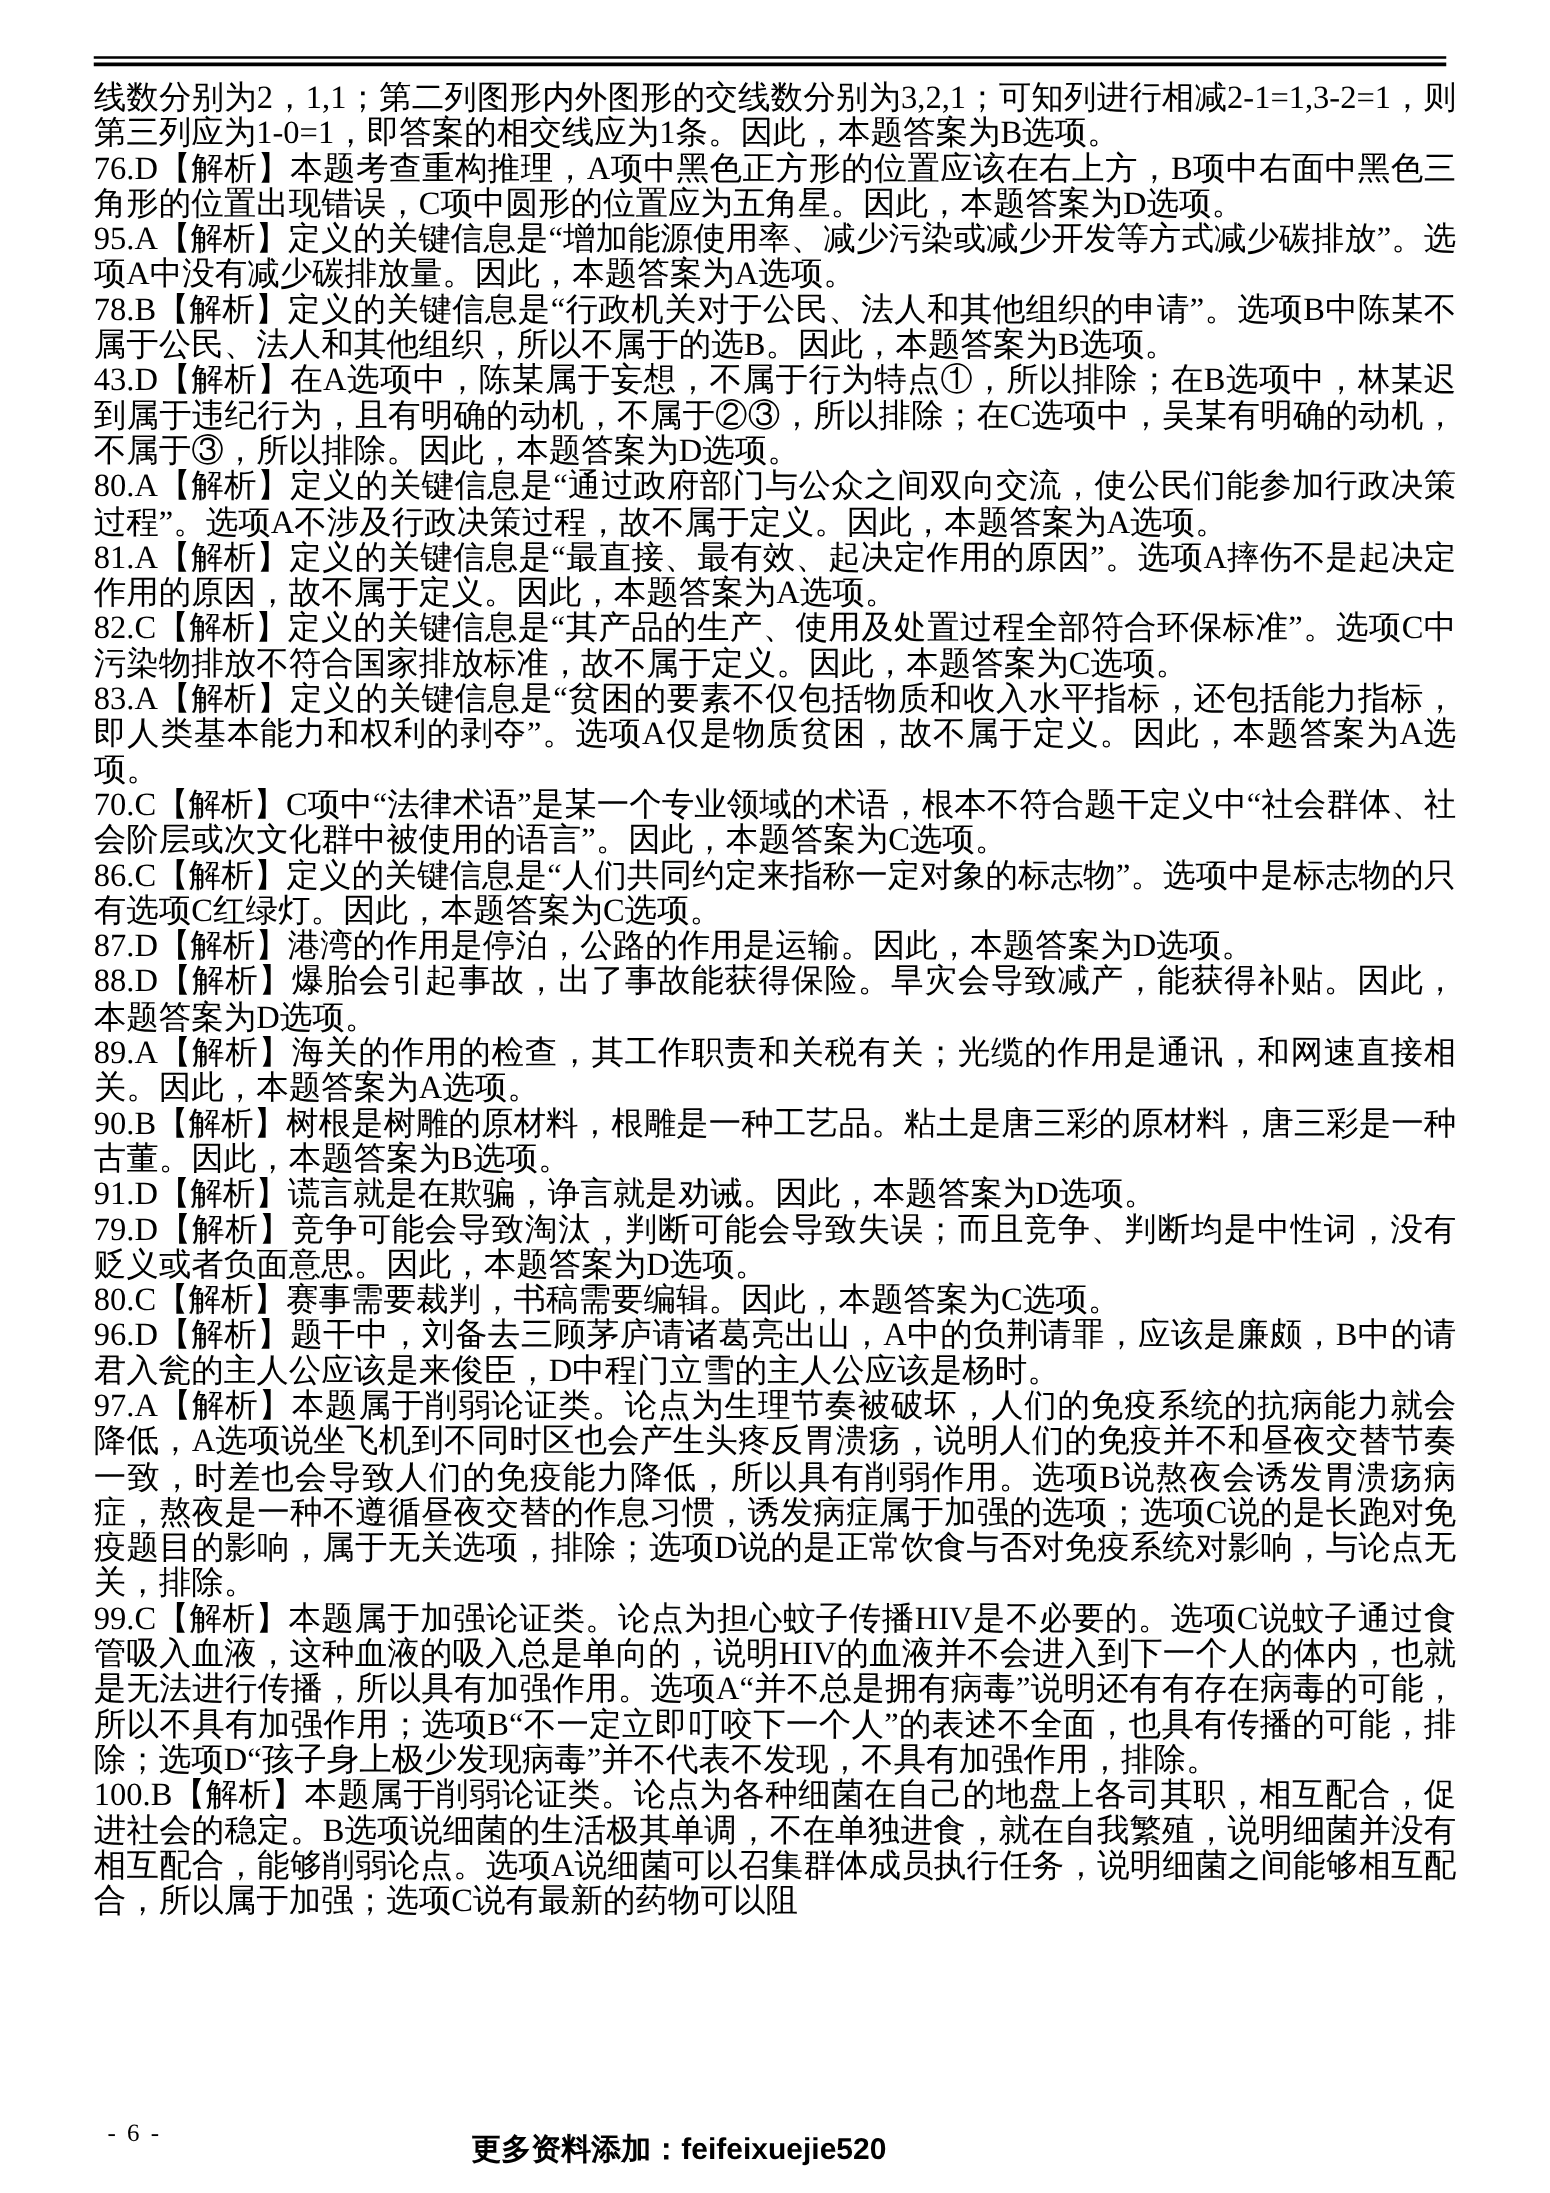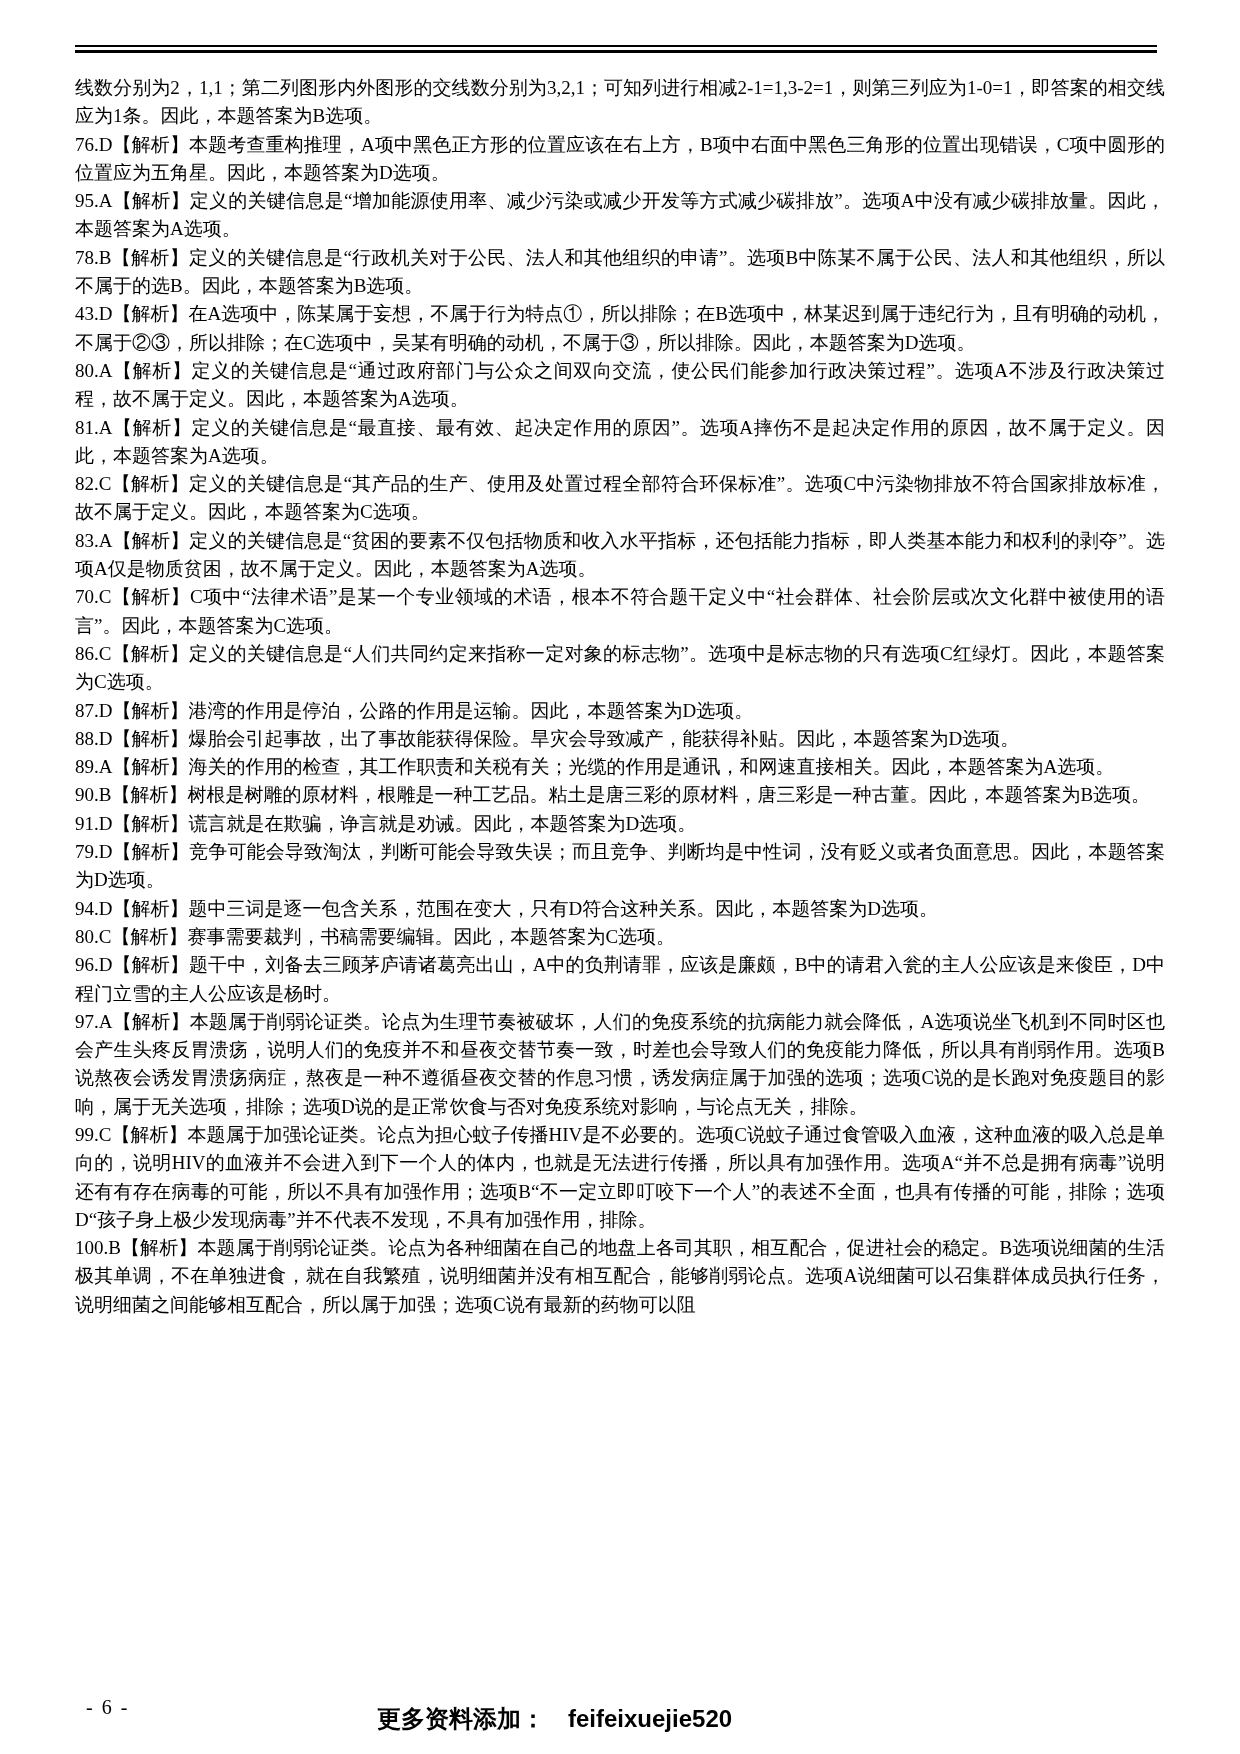--- a/index.html
+++ b/index.html
@@ -24,23 +24,23 @@
     left: 75px;
     top: 45px;
     width: 1082px;
     height: 3px;
     border-top: 2px solid #000;
     border-bottom: 3px solid #000;
   }
   .content {
     position: absolute;
     left: 75px;
-    top: 74px;
+    top: 64px;
     width: 1090px;
-    font-size: 19px;
+    font-size: 26px;
     line-height: 28.3px;
     text-align: justify;
     text-justify: inter-ideograph;
     word-break: break-all;
   }
   .content p {
     margin: 0;
     padding: 0;
   }
   .page-number {
@@ -54,21 +54,20 @@
     position: absolute;
     left: 377px;
     top: 1703px;
     font-size: 24px;
     font-weight: bold;
     white-space: nowrap;
   }
   .footer-note .footer-value {
     font-family: "Liberation Sans", "DejaVu Sans", sans-serif;
     font-weight: bold;
-    margin-left: 23px;
   }
 </style>
 </head>
 <body>
 
 <div class="page">
 
   <div class="header-rule"></div>
 
   <div class="content">
@@ -82,21 +81,20 @@
     <p>82.C【解析】定义的关键信息是“其产品的生产、使用及处置过程全部符合环保标准”。选项C中污染物排放不符合国家排放标准，故不属于定义。因此，本题答案为C选项。</p>
     <p>83.A【解析】定义的关键信息是“贫困的要素不仅包括物质和收入水平指标，还包括能力指标，即人类基本能力和权利的剥夺”。选项A仅是物质贫困，故不属于定义。因此，本题答案为A选项。</p>
     <p>70.C【解析】C项中“法律术语”是某一个专业领域的术语，根本不符合题干定义中“社会群体、社会阶层或次文化群中被使用的语言”。因此，本题答案为C选项。</p>
     <p>86.C【解析】定义的关键信息是“人们共同约定来指称一定对象的标志物”。选项中是标志物的只有选项C红绿灯。因此，本题答案为C选项。</p>
     <p>87.D【解析】港湾的作用是停泊，公路的作用是运输。因此，本题答案为D选项。</p>
     <p>88.D【解析】爆胎会引起事故，出了事故能获得保险。旱灾会导致减产，能获得补贴。因此，本题答案为D选项。</p>
     <p>89.A【解析】海关的作用的检查，其工作职责和关税有关；光缆的作用是通讯，和网速直接相关。因此，本题答案为A选项。</p>
     <p>90.B【解析】树根是树雕的原材料，根雕是一种工艺品。粘土是唐三彩的原材料，唐三彩是一种古董。因此，本题答案为B选项。</p>
     <p>91.D【解析】谎言就是在欺骗，诤言就是劝诫。因此，本题答案为D选项。</p>
     <p>79.D【解析】竞争可能会导致淘汰，判断可能会导致失误；而且竞争、判断均是中性词，没有贬义或者负面意思。因此，本题答案为D选项。</p>
-    <p>94.D【解析】题中三词是逐一包含关系，范围在变大，只有D符合这种关系。因此，本题答案为D选项。</p>
     <p>80.C【解析】赛事需要裁判，书稿需要编辑。因此，本题答案为C选项。</p>
     <p>96.D【解析】题干中，刘备去三顾茅庐请诸葛亮出山，A中的负荆请罪，应该是廉颇，B中的请君入瓮的主人公应该是来俊臣，D中程门立雪的主人公应该是杨时。</p>
     <p>97.A【解析】本题属于削弱论证类。论点为生理节奏被破坏，人们的免疫系统的抗病能力就会降低，A选项说坐飞机到不同时区也会产生头疼反胃溃疡，说明人们的免疫并不和昼夜交替节奏一致，时差也会导致人们的免疫能力降低，所以具有削弱作用。选项B说熬夜会诱发胃溃疡病症，熬夜是一种不遵循昼夜交替的作息习惯，诱发病症属于加强的选项；选项C说的是长跑对免疫题目的影响，属于无关选项，排除；选项D说的是正常饮食与否对免疫系统对影响，与论点无关，排除。</p>
     <p>99.C【解析】本题属于加强论证类。论点为担心蚊子传播HIV是不必要的。选项C说蚊子通过食管吸入血液，这种血液的吸入总是单向的，说明HIV的血液并不会进入到下一个人的体内，也就是无法进行传播，所以具有加强作用。选项A“并不总是拥有病毒”说明还有有存在病毒的可能，所以不具有加强作用；选项B“不一定立即叮咬下一个人”的表述不全面，也具有传播的可能，排除；选项D“孩子身上极少发现病毒”并不代表不发现，不具有加强作用，排除。</p>
     <p>100.B【解析】本题属于削弱论证类。论点为各种细菌在自己的地盘上各司其职，相互配合，促进社会的稳定。B选项说细菌的生活极其单调，不在单独进食，就在自我繁殖，说明细菌并没有相互配合，能够削弱论点。选项A说细菌可以召集群体成员执行任务，说明细菌之间能够相互配合，所以属于加强；选项C说有最新的药物可以阻</p>
   </div>
 
   <div class="page-number">- 6 -</div>
 
   <div class="footer-note"><span>更多资料添加：</span><span class="footer-value">feifeixuejie520</span></div>

